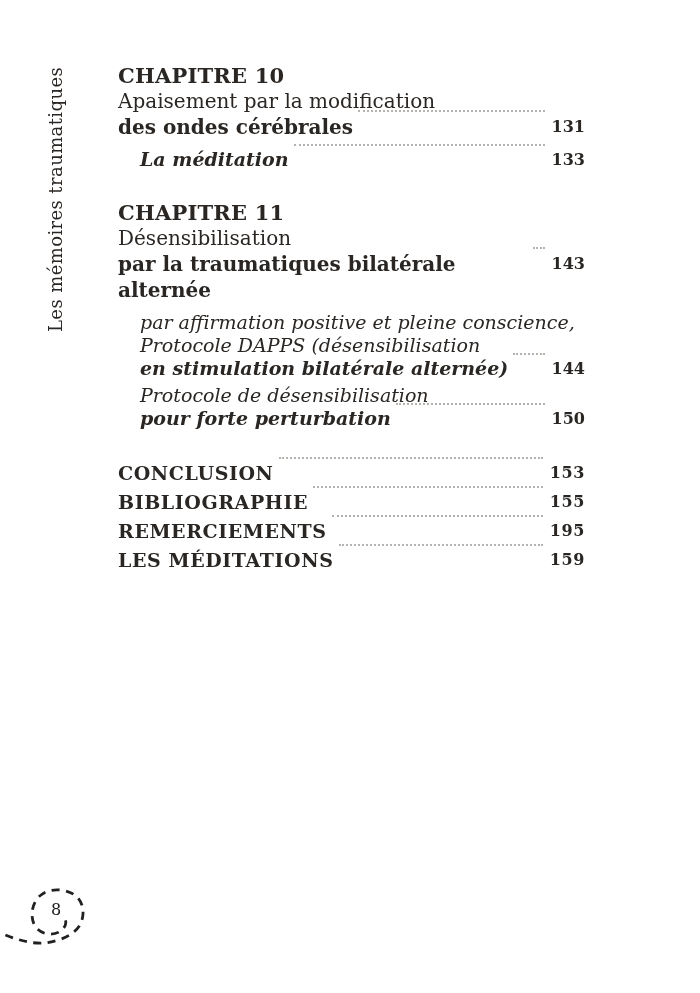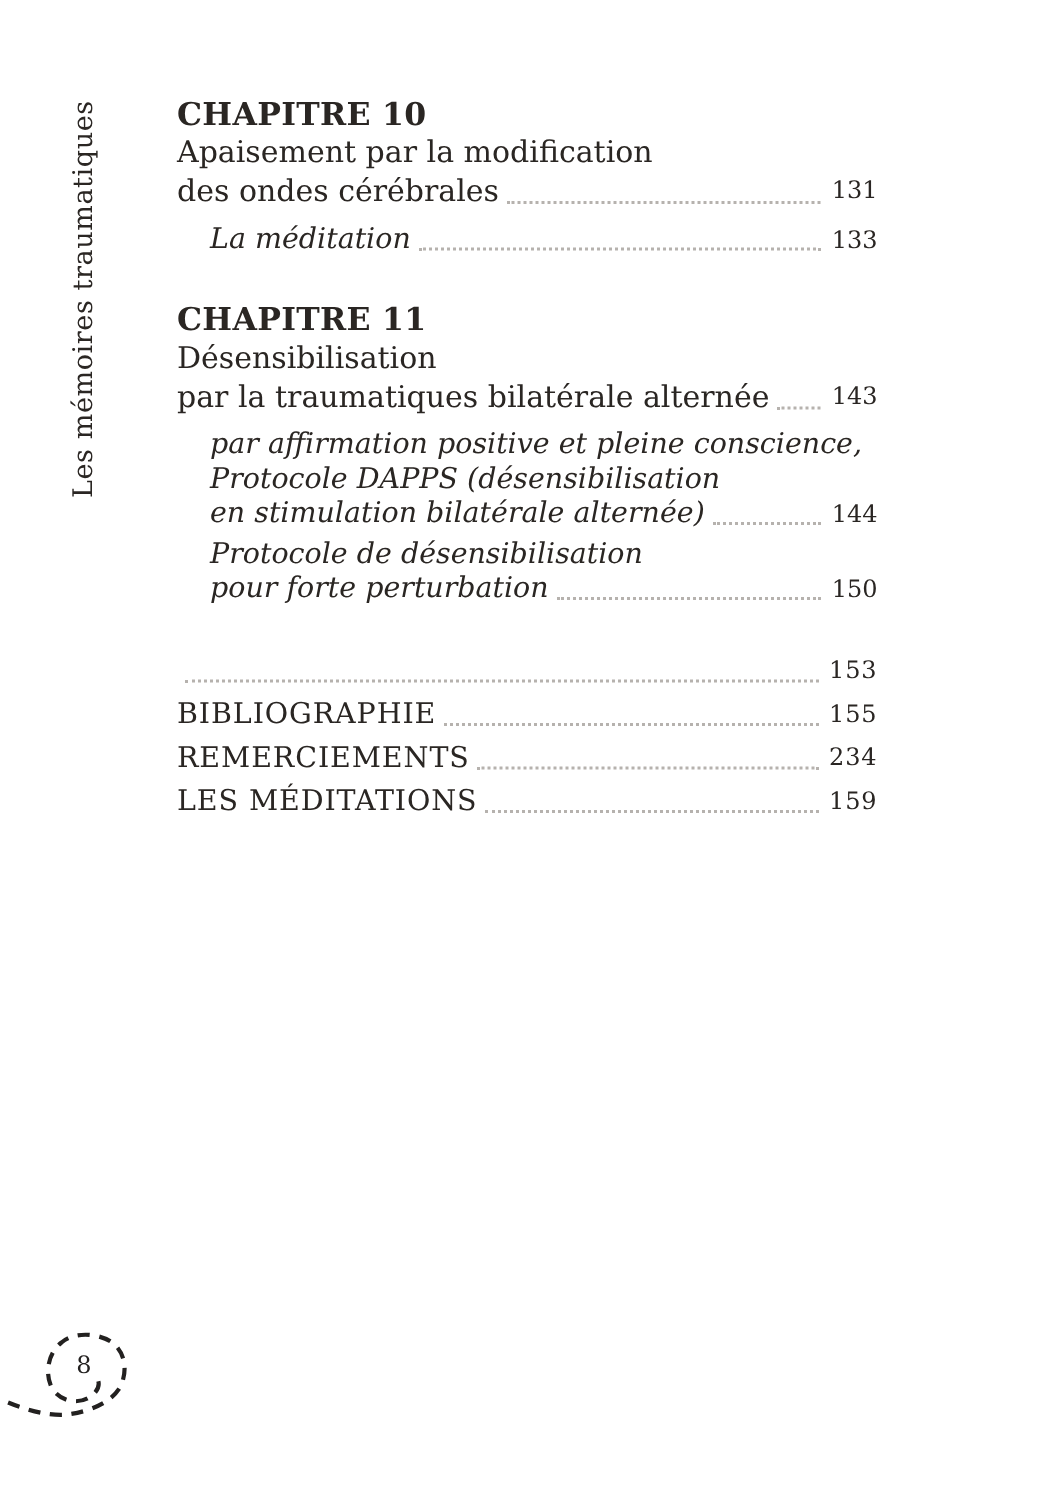--- a/index.html
+++ b/index.html
@@ -57,21 +57,22 @@
   .subentry { margin-bottom: 4px; }
   .sub-line {
     font-style: italic;
     font-size: 19px;
     line-height: 23px;
     padding-left: 22px;
   }
 
   .row {
     display: flex;
-    align-items: flex-end;
+    align-items: flex-start;
+    font-weight: bold;
   }
   .leader {
     flex: 1;
     border-bottom: 2px dotted #b6b2ae;
     margin: 0 7px 0 5px;
     transform: translateY(-4px);
     min-width: 12px;
   }
   .pagenum {
     font-size: 16px;
@@ -153,32 +154,33 @@
             <div class="sub-line row">
               <span class="label">pour forte perturbation</span>
               <span class="leader"></span>
               <span class="pagenum">150</span>
             </div>
           </div>
         </div>
       </section>
       <div class="end-block">
         <div class="end-row row">
+          <span class="label">CONCLUSION</span>
           <span class="leader"></span>
           <span class="pagenum">153</span>
         </div>
         <div class="end-row row">
           <span class="label">BIBLIOGRAPHIE</span>
           <span class="leader"></span>
           <span class="pagenum">155</span>
         </div>
         <div class="end-row row">
           <span class="label">REMERCIEMENTS</span>
           <span class="leader"></span>
-          <span class="pagenum">234</span>
+          <span class="pagenum">195</span>
         </div>
         <div class="end-row row">
           <span class="label">LES MÉDITATIONS</span>
           <span class="leader"></span>
           <span class="pagenum">159</span>
         </div>
       </div>
     </main>
 
   <div class="footer-doodle">

